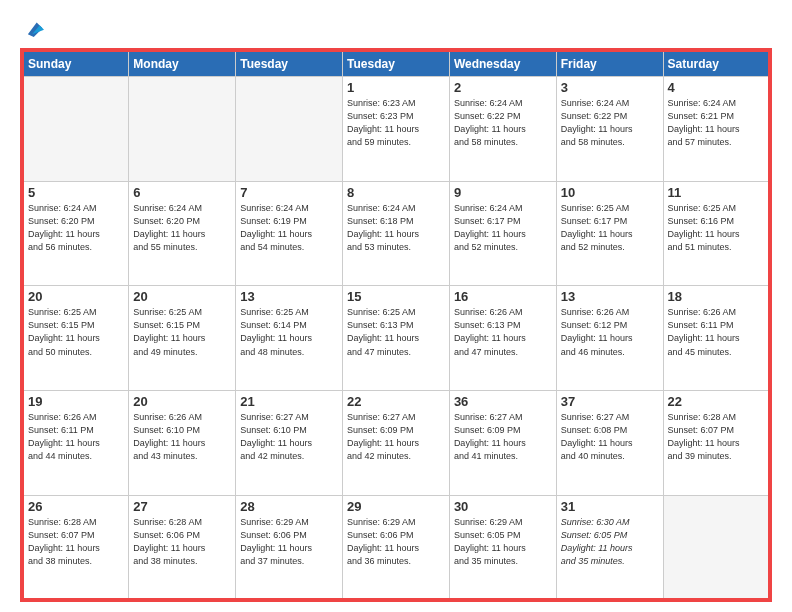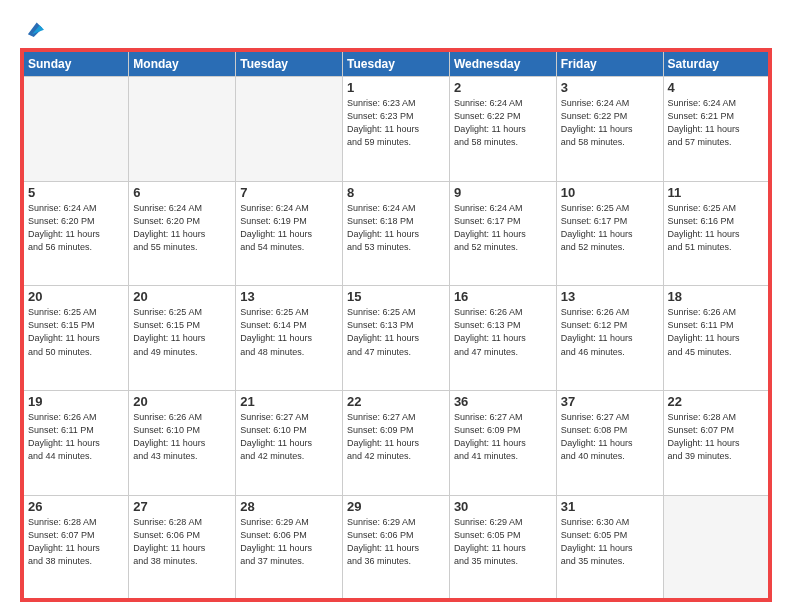--- a/index.html
+++ b/index.html
@@ -350,21 +350,21 @@
           </td>
           <td>
             <span class="day-number">30</span>
             <div class="day-info" style="white-space: pre-line;">Sunrise: 6:29 AM
 Sunset: 6:05 PM
 Daylight: 11 hours
 and 35 minutes.</div>
           </td>
           <td>
             <span class="day-number">31</span>
-            <div class="day-info" style="white-space: pre-line;">Sunrise: 6:30 AM
+            <div class="day-info" style="white-space: pre-line; font-style: italic;">Sunrise: 6:30 AM
 Sunset: 6:05 PM
 Daylight: 11 hours
 and 35 minutes.</div>
           </td>
           <td class="empty"></td>
         </tr>
       </tbody>
   </table>
 </div>
 

